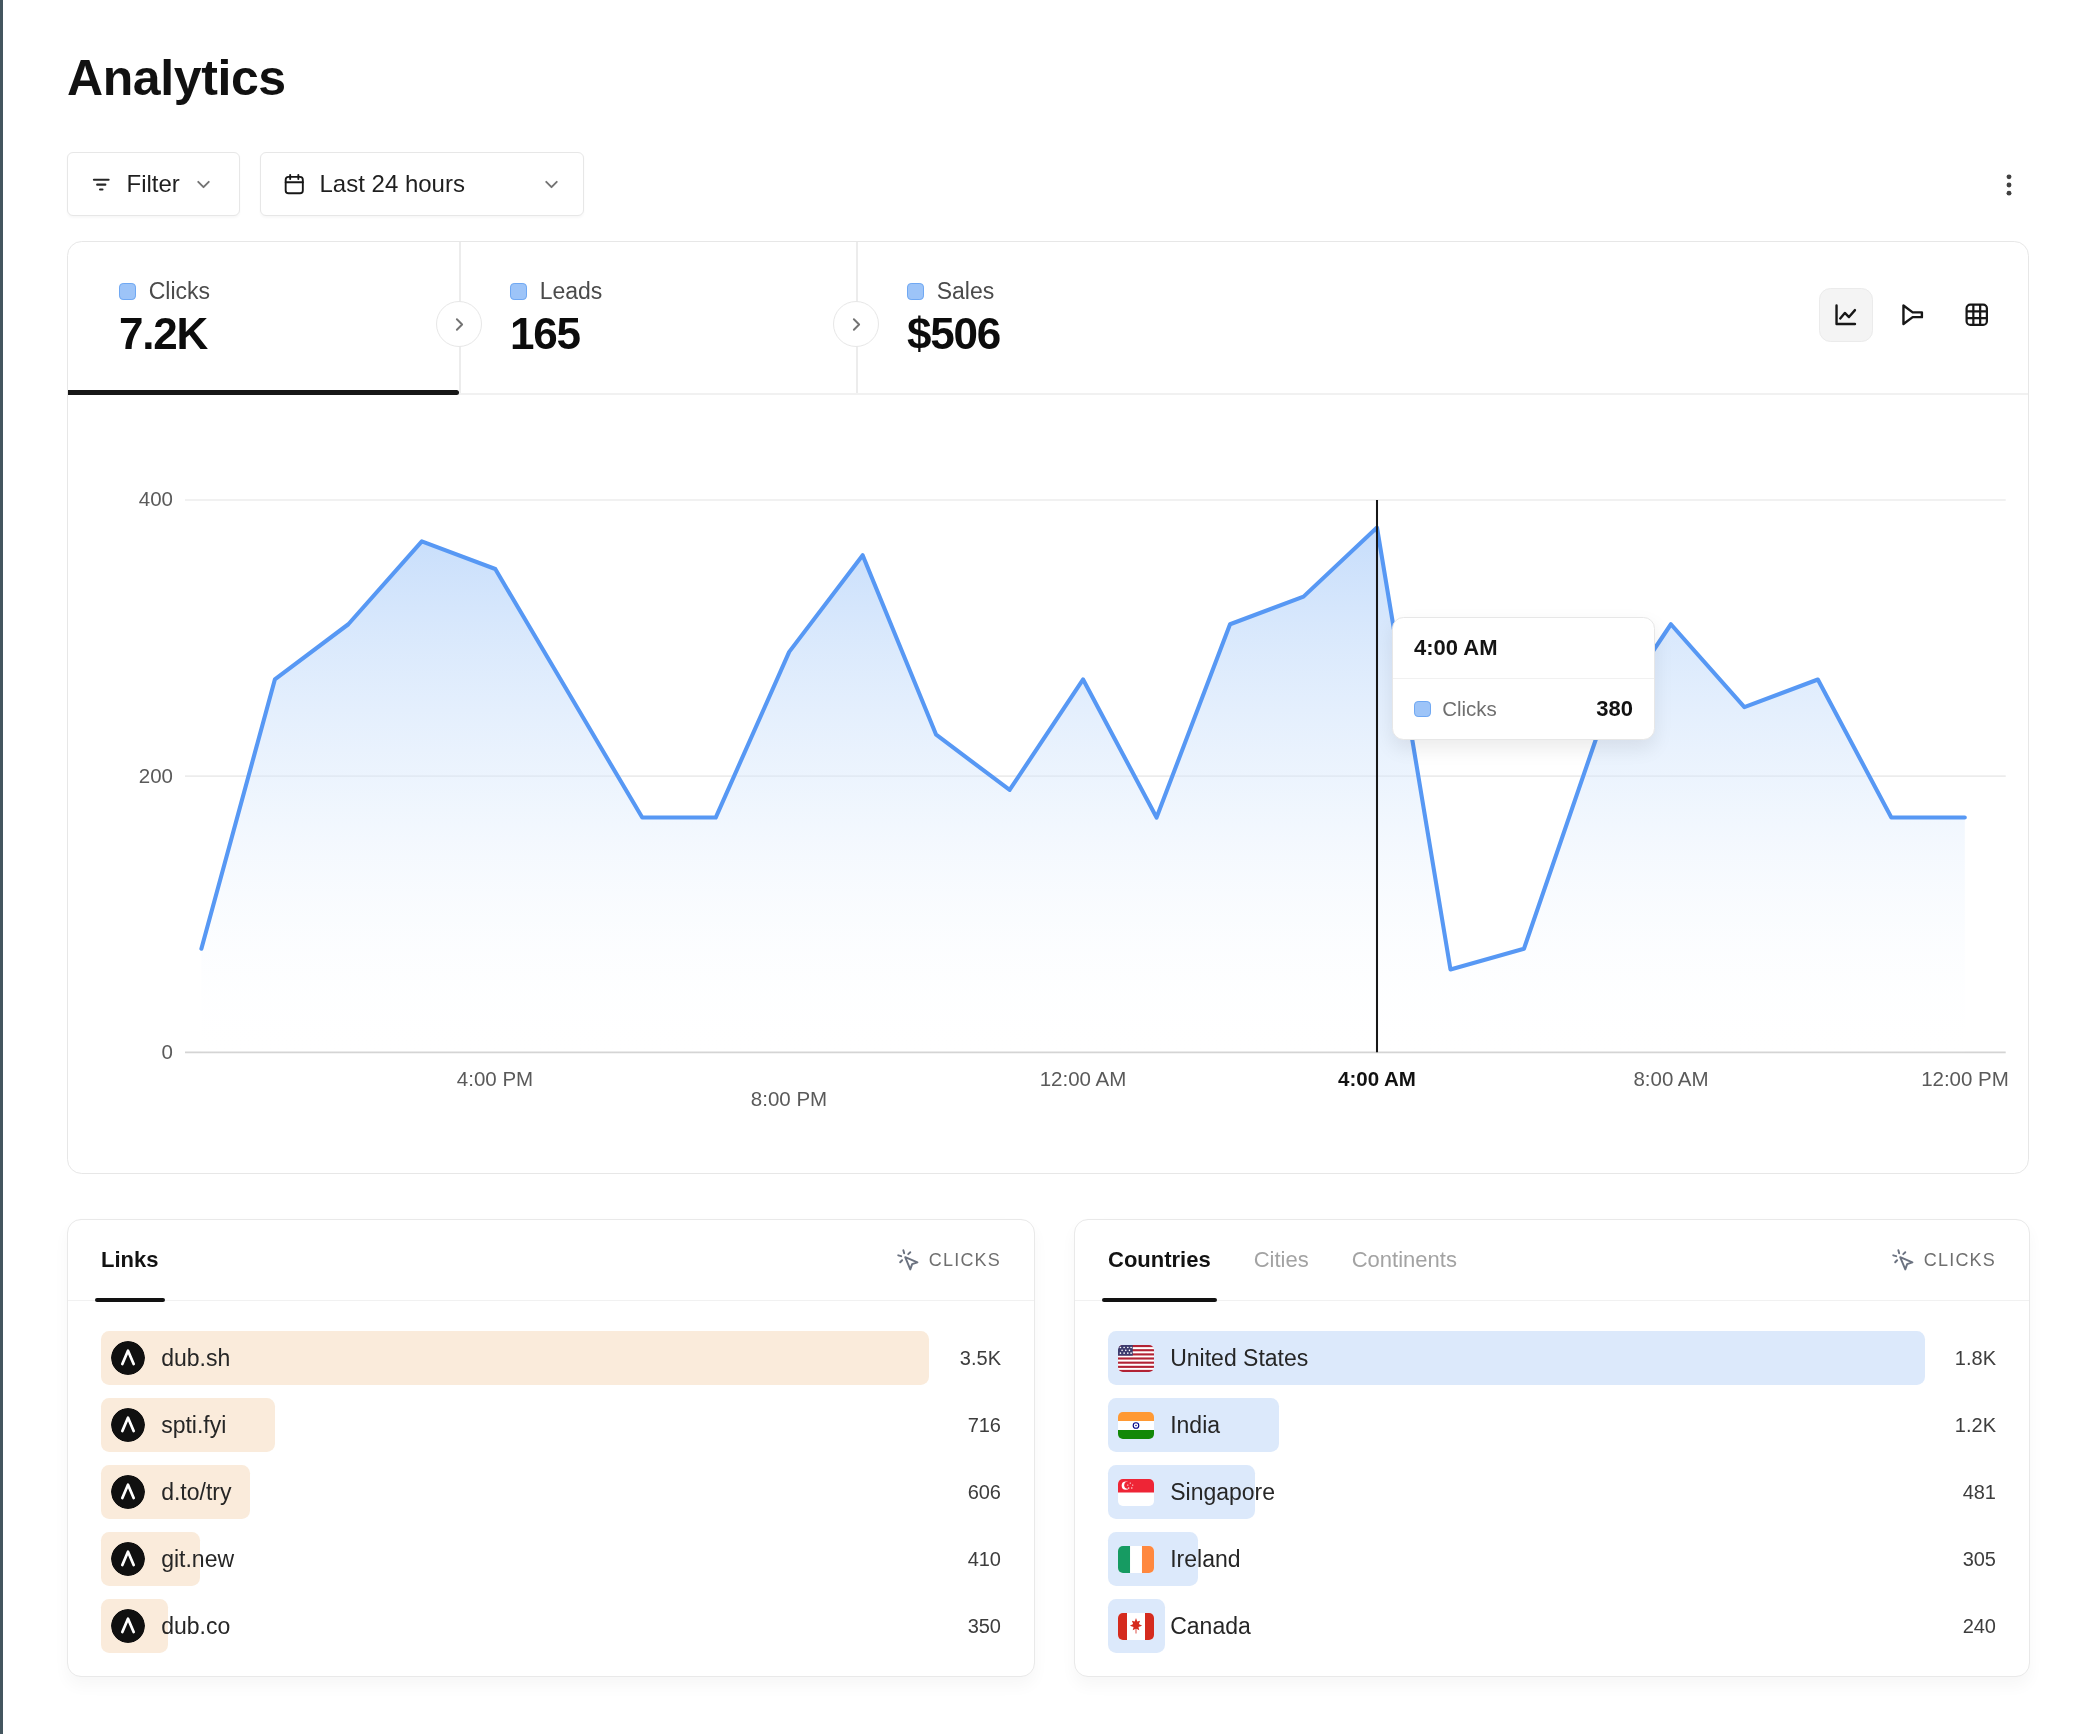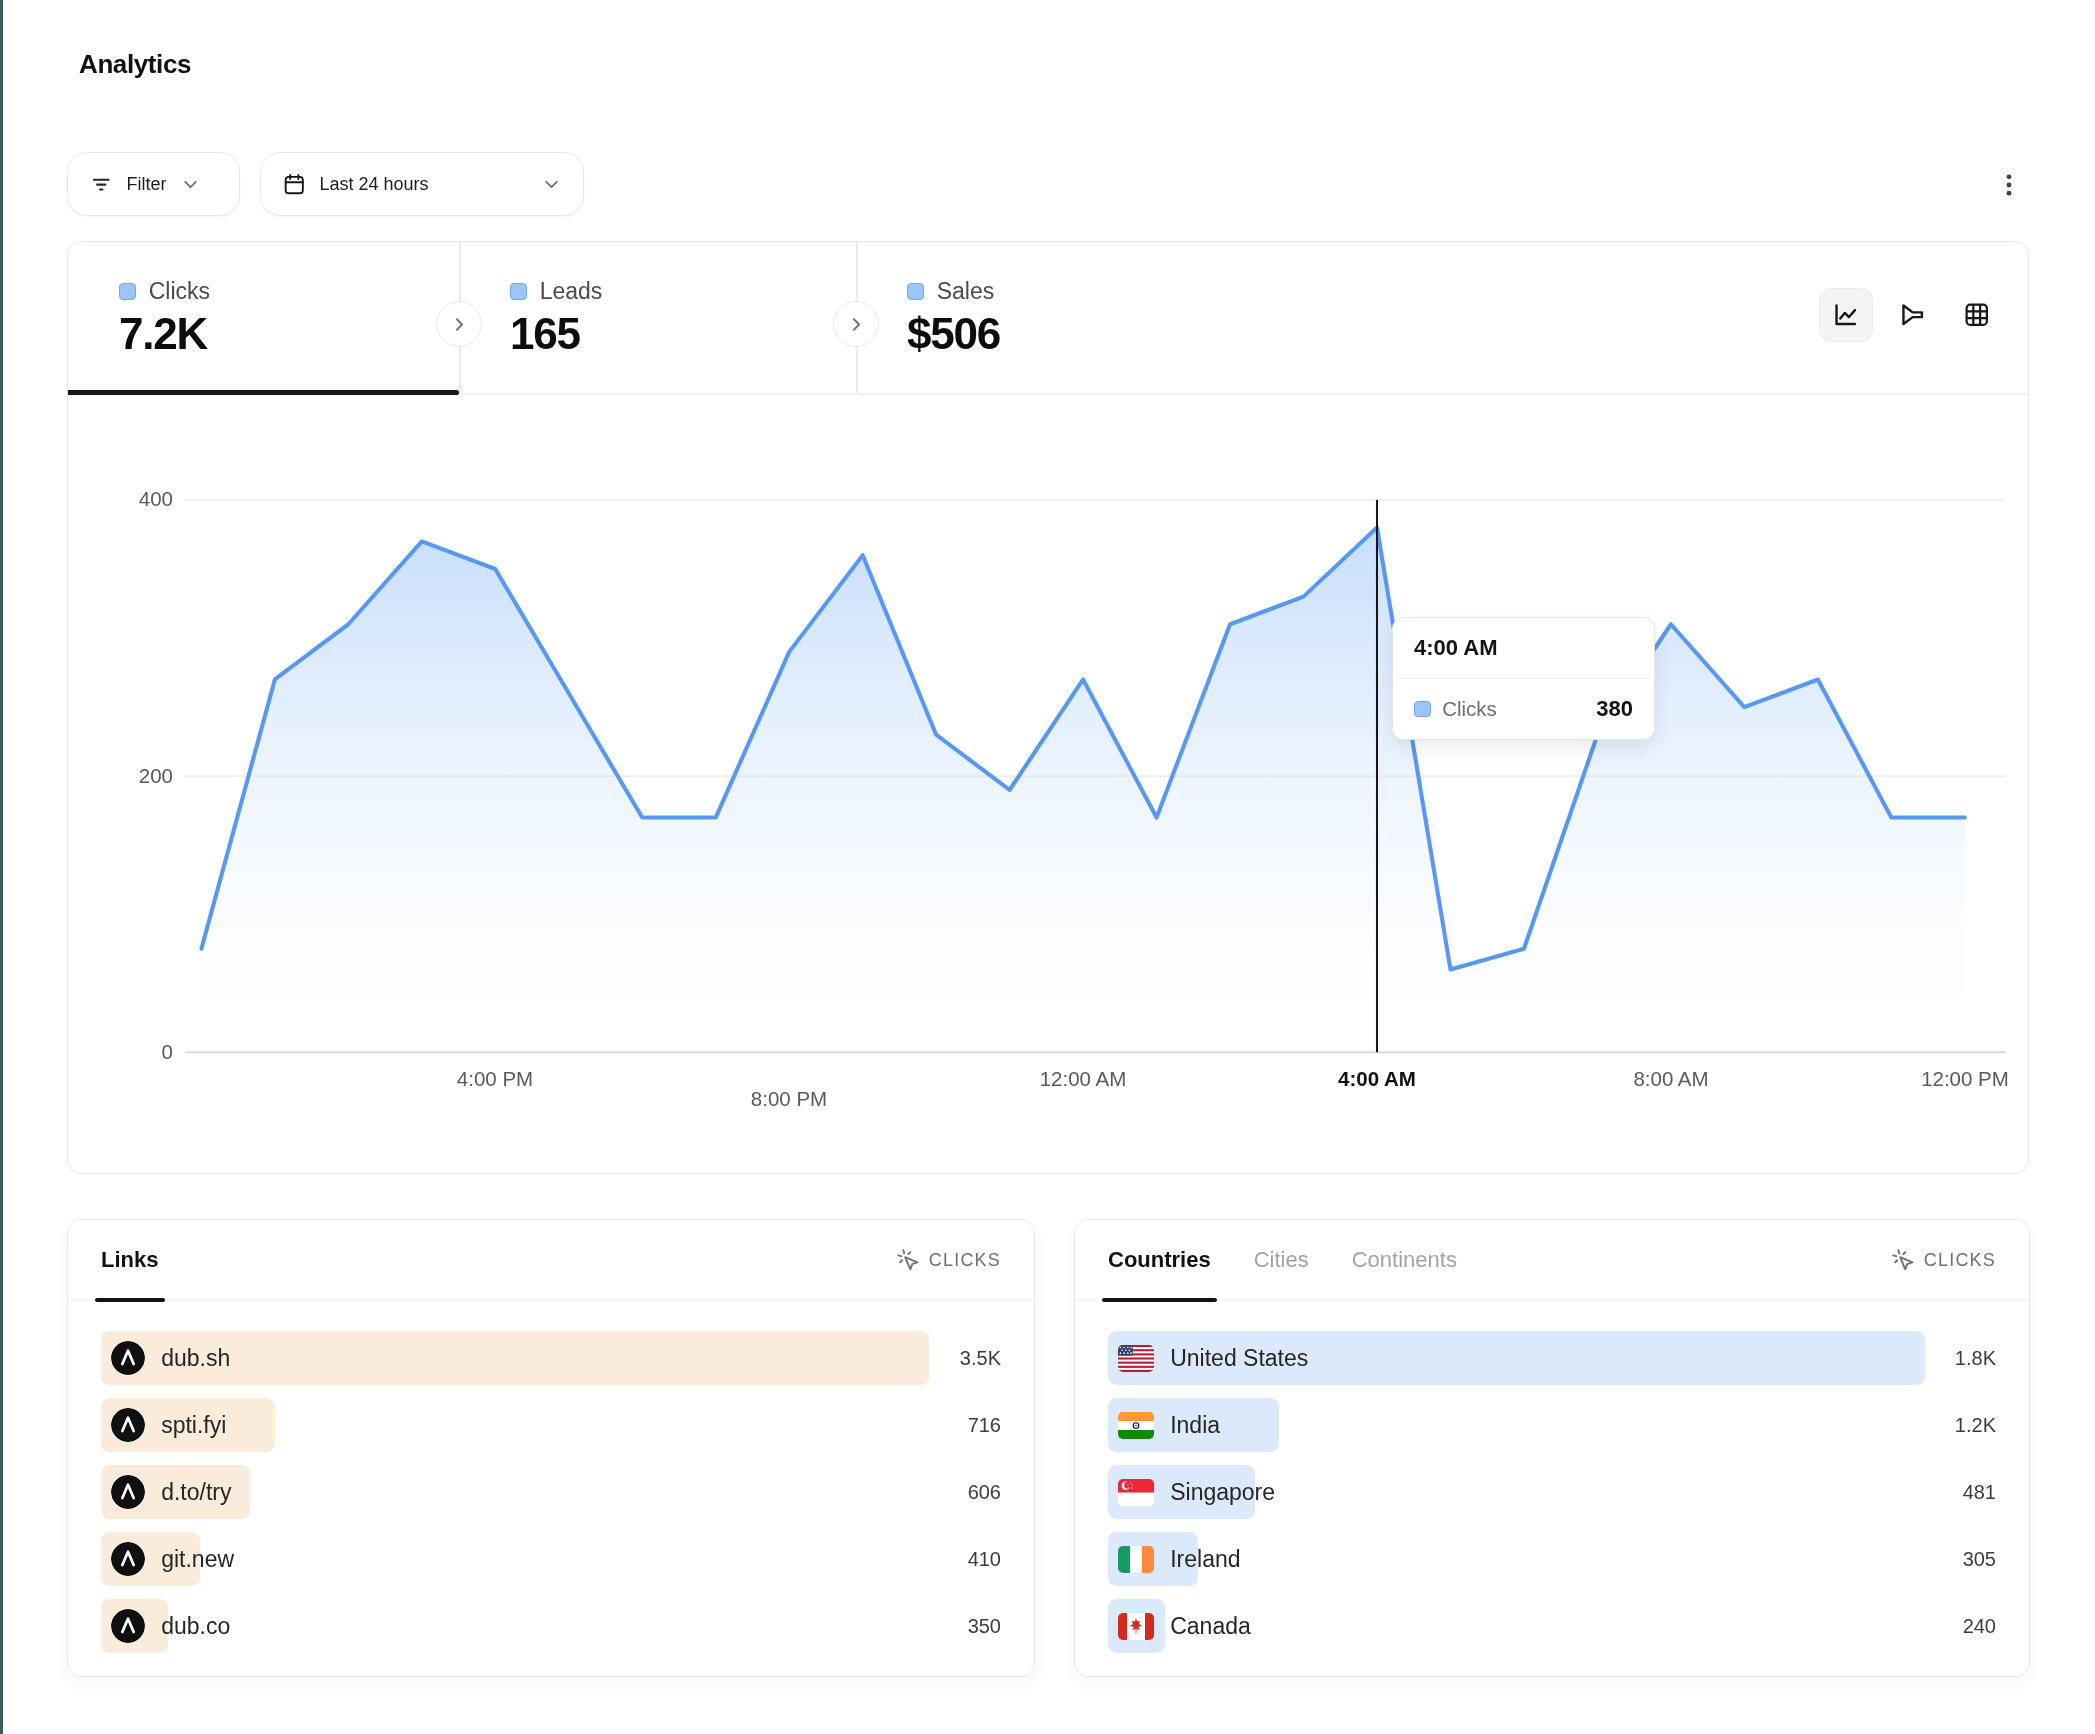--- a/index.html
+++ b/index.html
@@ -1,22 +1,22 @@
 <!DOCTYPE html>
 <html style="font-size:13px"><head>
 <meta charset="utf-8">
 <style>
   html,body{margin:0;padding:0;background:#fff;}
   .app{position:relative;width:2096px;height:1735px;background:#fff;overflow:hidden;
        font-family:"Liberation Sans",sans-serif;color:#171717;}
   .edge{position:absolute;left:0;top:0;width:3.3px;height:100%;background:#44565f;}
-  .title{position:absolute;left:79px;top:49px;margin:0;font-size:26px;font-weight:700;letter-spacing:-0.4px;color:#111;}
+  .title{position:absolute;left:67px;top:49px;margin:0;font-size:50px;font-weight:700;letter-spacing:-0.4px;color:#111;}
 
   .btn{position:absolute;display:flex;align-items:center;gap:13px;background:#fff;border:1.6px solid #e7e7e7;
-       border-radius:20px;height:64px;padding:6px 21px;font-size:18px;color:#1f1f1f;cursor:pointer;
+       border-radius:6px;height:64px;padding:6px 21px;font-size:24px;color:#1f1f1f;cursor:pointer;
        box-shadow:0 1.6px 2.5px rgba(0,0,0,0.03);font-family:inherit;box-sizing:border-box;}
   #filterBtn{left:67px;top:152px;width:173px;}
   #dateBtn{left:260px;top:152px;width:324px;}
   .sp{flex:1;}
   .kebab{position:absolute;left:1984px;top:160px;width:49px;height:49px;border:none;background:transparent;
          display:flex;align-items:center;justify-content:center;cursor:pointer;}
 
   .card{position:absolute;left:67px;top:241px;width:1962px;height:933px;border:1.6px solid #e7e7e7;
         border-radius:14.7px;background:#fff;box-sizing:border-box;}
   .vdiv{position:absolute;top:0;width:1.6px;height:152px;background:#ececec;}

